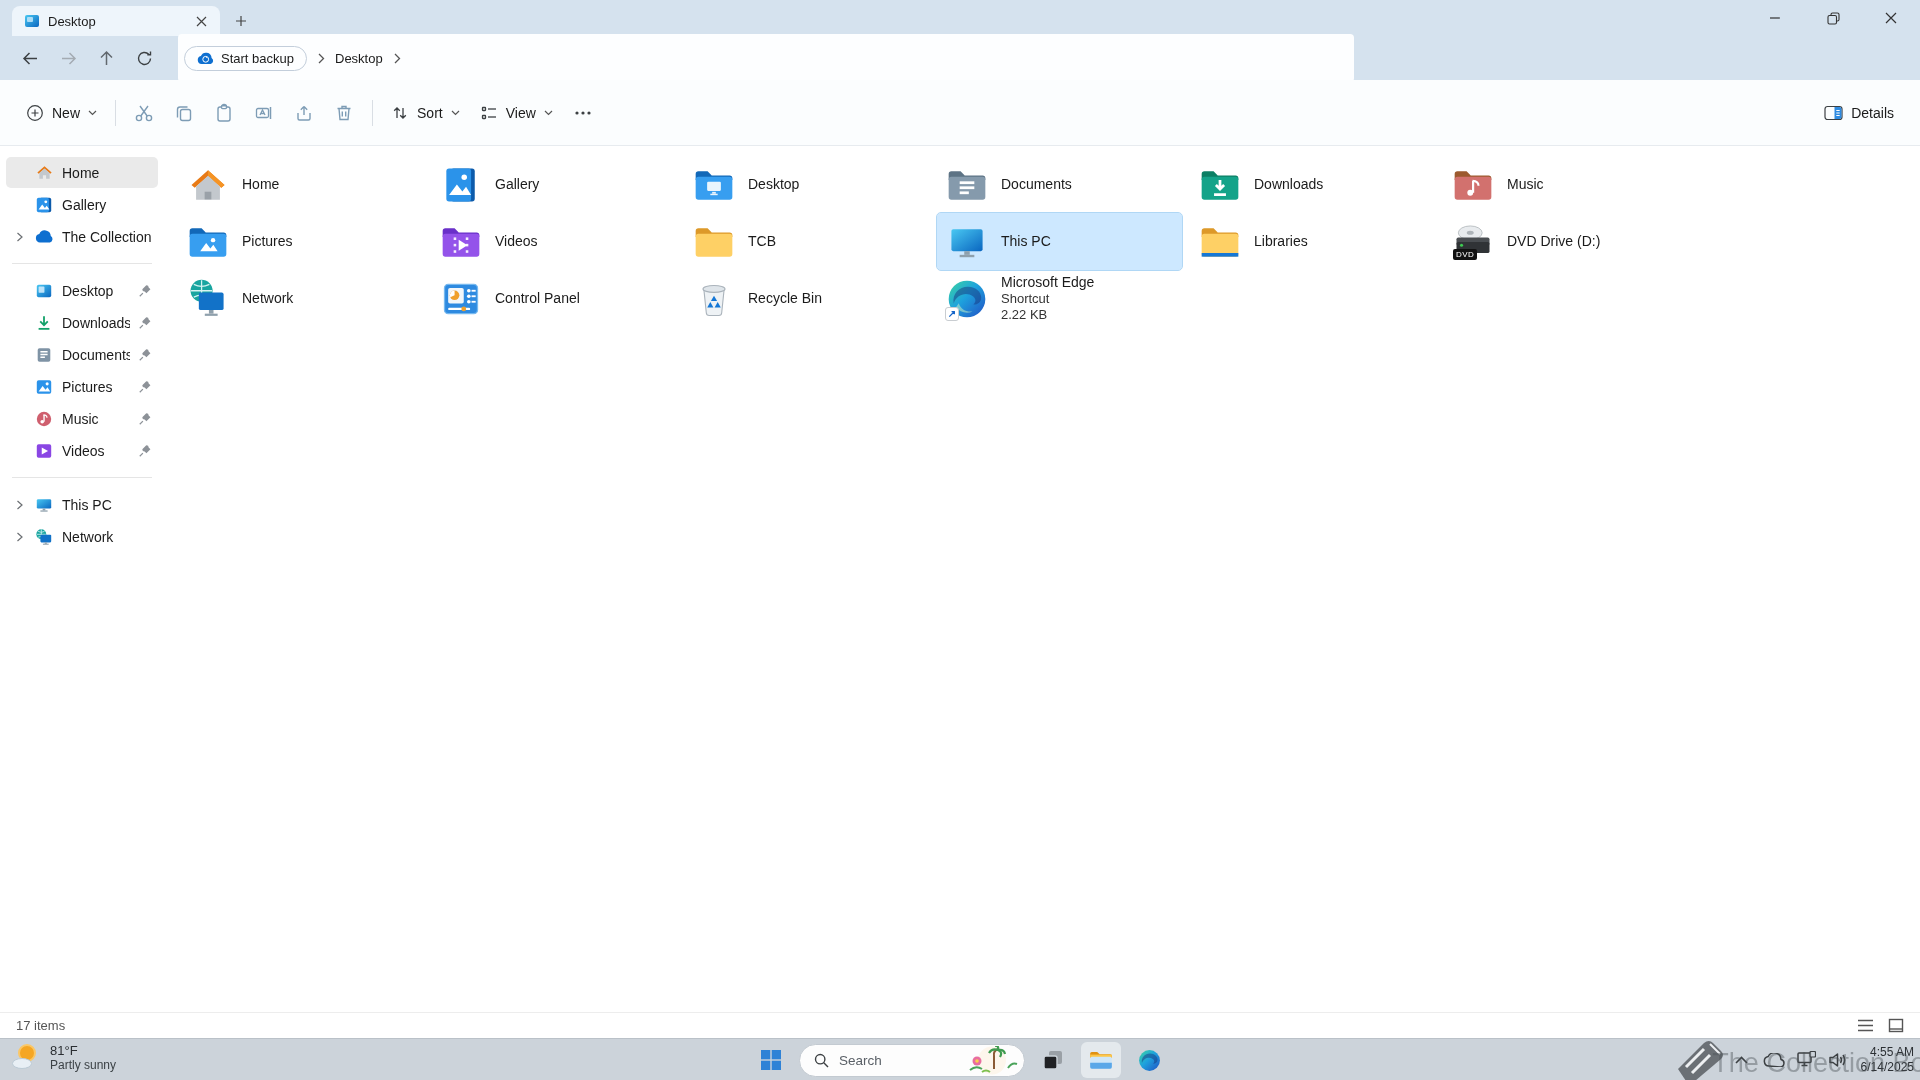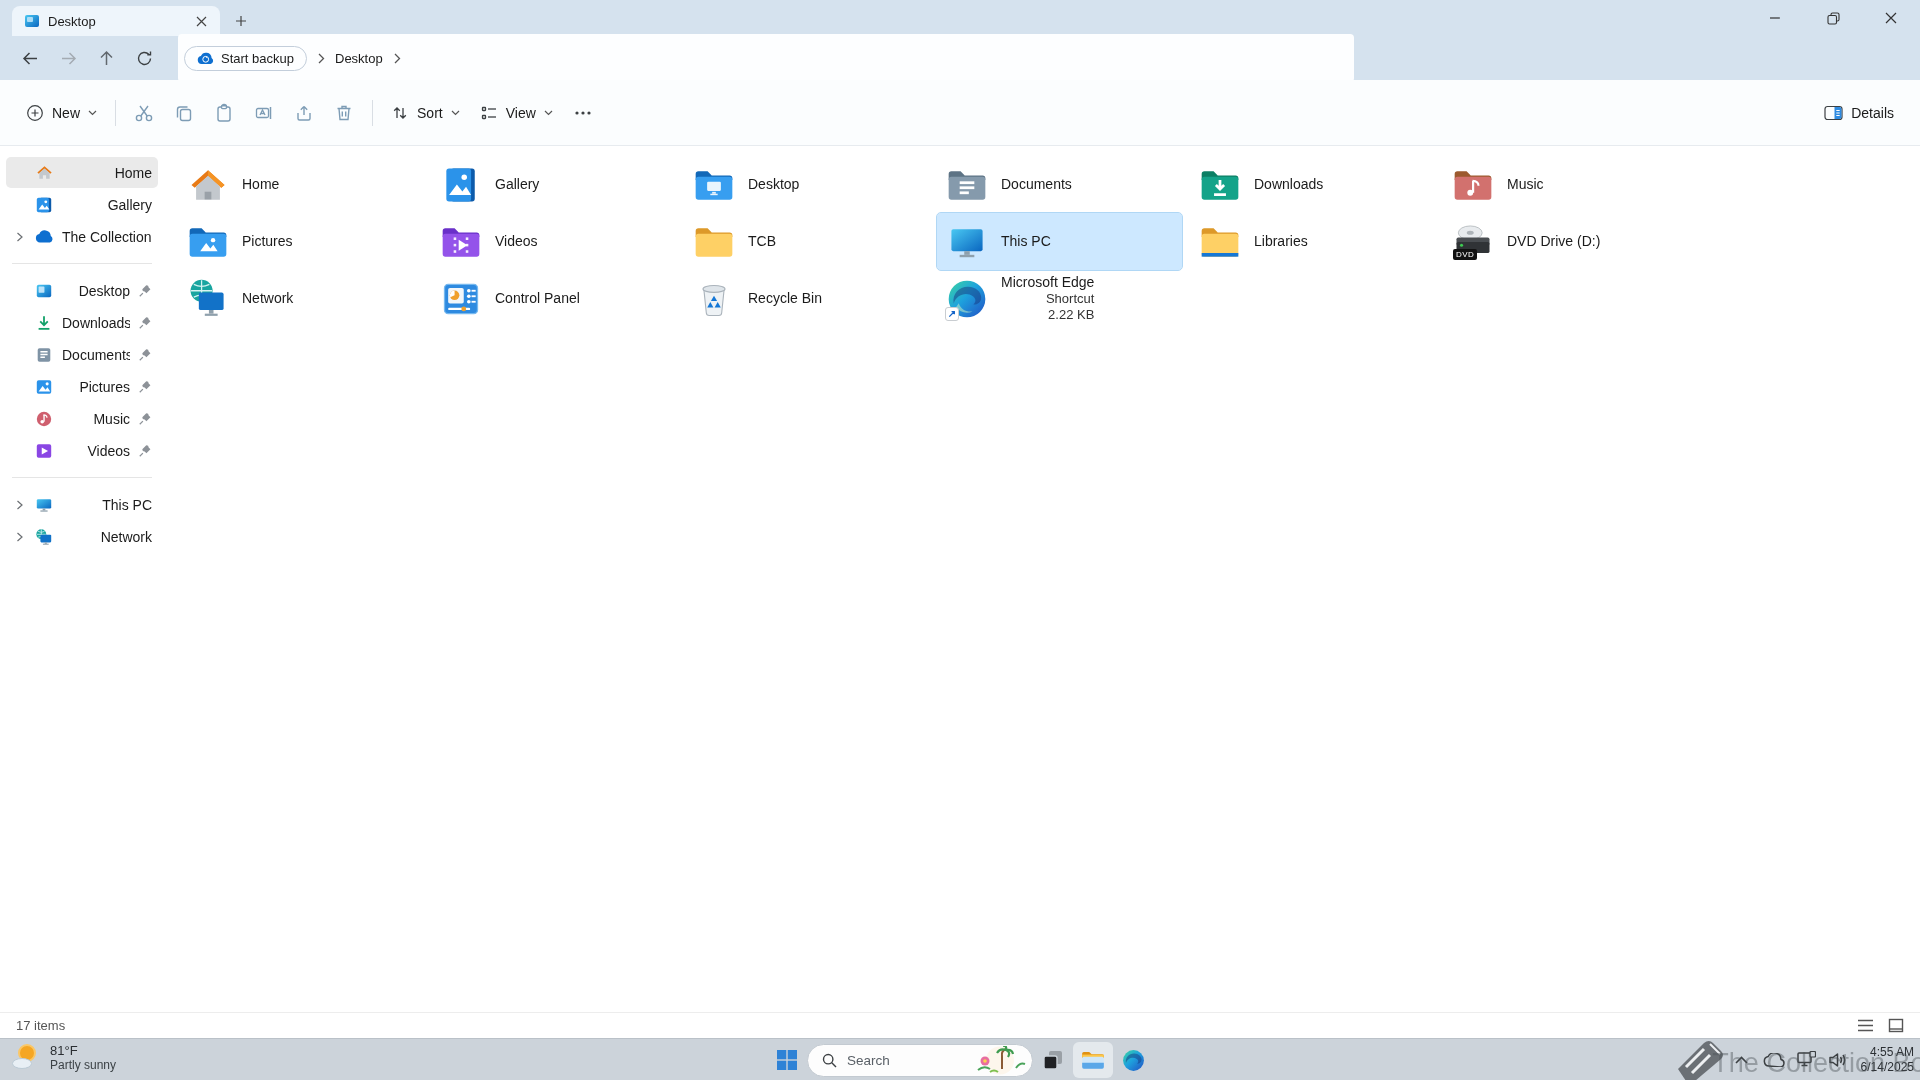--- a/index.html
+++ b/index.html
@@ -29,21 +29,21 @@
 
   
   .commandbar { height:66px; background:#fbfdfe; border-bottom:1px solid #e7ebef; display:flex; align-items:center; padding:0 16px; flex:0 0 auto; }
   .cmd-chip { display:flex; align-items:center; gap:8px; padding:6px 10px; border-radius:4px; font-size:14px; color:#1b1b1b; }
   .cmd-icon-btn { width:40px; height:36px; display:flex; align-items:center; justify-content:center; border-radius:4px; }
   .cmd-sep { width:1px; height:26px; background:#d9dee4; margin:0 8px; }
   .cmd-right { margin-left:auto; display:flex; align-items:center; }
   .chev { display:flex; }
 
   
-  .bodyarea { flex:1; display:flex; min-height:0;text-align:right; }
+  .bodyarea { flex:1; display:flex; min-height:0; }
   .sidebar { width:164px; padding:10px 4px 0 4px; flex:0 0 auto; overflow:hidden; }
   .side-item { height:31px; display:flex; align-items:center; gap:8px; padding:0 6px 0 6px; border-radius:5px;
                font-size:14px; color:#1b1b1b; margin:1px 2px; }
   .side-item.sel { background:#eaeaea; }
   .side-chev { width:14px; flex:0 0 14px; display:flex; justify-content:center; }
   .side-ico { width:20px; flex:0 0 20px; display:flex; justify-content:center; }
   .side-label { flex:1; white-space:nowrap; overflow:hidden; }
   .side-pin { margin-left:auto; display:flex; }
   .side-div { height:1px; background:#e5e5e5; margin:11px 8px; }
 
@@ -63,21 +63,21 @@
   .statusbar { height:26px; border-top:1px solid #ededed; display:flex; align-items:center; padding:8px 16px; font-size:13px; color:#555; flex:0 0 auto; }
   .status-right { margin-left:auto; display:flex; gap:14px; }
   .status-right span { display:flex; }
 
   
   .taskbar { position:absolute; left:0; top:1038px; width:1920px; height:42px; background:#ccd3da; border-top:1px solid #bac1c8; }
   .tb-weather { position:absolute; left:10px; top:3px; display:flex; align-items:center; gap:8px; }
   .tb-wtxt { display:flex; flex-direction:column; }
   .tb-temp { font-size:13px; color:#2b2f33; }
   .tb-cond { font-size:12px; color:#3c4246; }
-  .tb-center { position:absolute; left:50%; top:0; height:42px; transform:translateX(-50%); display:flex; align-items:center; }
+  .tb-center { position:absolute; left:50%; top:0; height:42px; transform:translateX(-50%); display:flex; align-items:center; gap:8px; }
   .tb-btn { width:40px; height:36px; border-radius:6px; display:flex; align-items:center; justify-content:center; }
   .tb-btn.active { background:#e4e9ed; }
   .tb-search { width:226px; height:33px; background:#fdfdfd; border:1px solid #c3cad1; border-radius:17px;
                display:flex; align-items:center; gap:10px; padding:0 4px 0 14px; }
   .tb-search-label { font-size:13.5px; color:#5a6067; flex:1; }
   .tb-tray { position:absolute; right:0; top:0; height:42px; display:flex; align-items:center; gap:6px; padding-right:6px; }
   .tray-ico { width:26px; height:30px; display:flex; align-items:center; justify-content:center; }
   .tb-clock { text-align:right; font-size:12px; color:#2b2f33; line-height:15px; margin-left:4px; }
   .watermark { position:absolute; right:-34px; top:1048px; font-size:27px; color:rgba(75,80,86,.42); white-space:nowrap; pointer-events:none; }
   .booklogo { position:absolute; left:1672px; top:1036px; pointer-events:none; }

